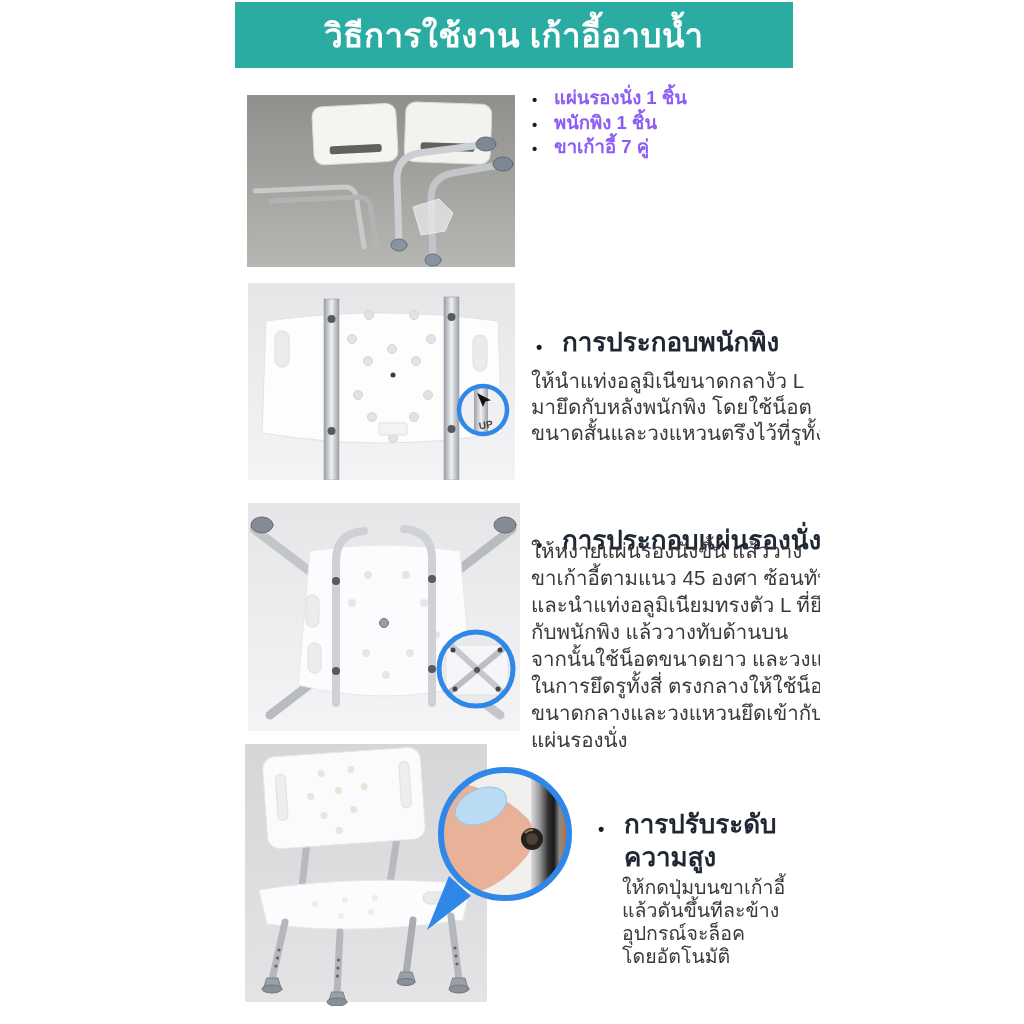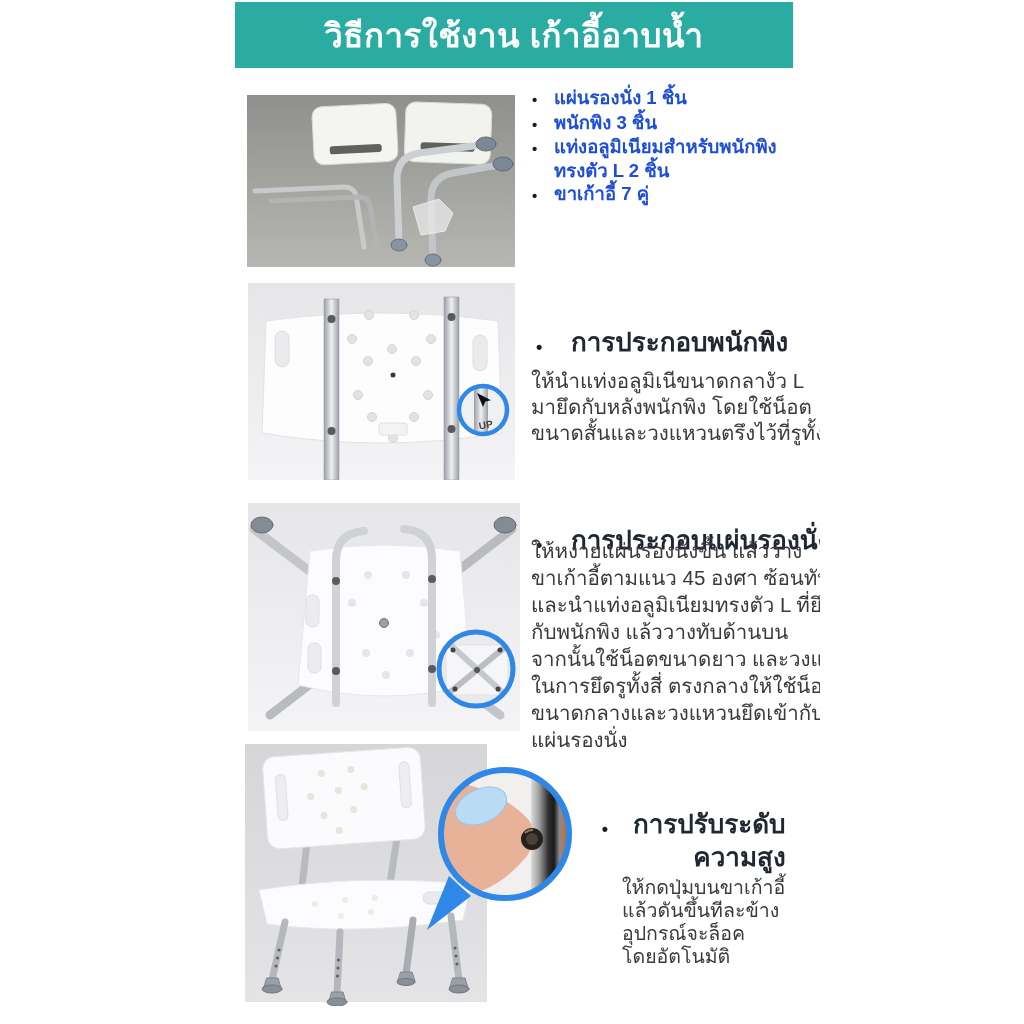--- a/index.html
+++ b/index.html
@@ -5,36 +5,36 @@
   html,body{margin:0;padding:0;background:#fff;}
   .page{position:relative;width:820px;height:1024px;background:#fff;overflow:hidden;
         font-family:"Liberation Sans","DejaVu Sans",sans-serif;color:var(--body_text,#3a3a3a);}
   .abs{position:absolute;}
 
   .banner{left:235px;top:2px;width:558px;height:66px;background:var(--teal,#2aaca3);
           display:flex;align-items:center;justify-content:center;}
   .banner .title{color:var(--banner_text,#fff);font-size:33px;font-weight:bold;letter-spacing:.5px;}
 
   .parts-list{left:532px;top:86px;width:478px;list-style:none;margin:0;padding:0;}
-  .parts-list li{display:flex;gap:12px;font-size:18.5px;font-weight:700;color:#1d4ed8;
+  .parts-list li{display:flex;gap:12px;font-size:18.5px;font-weight:700;color:#8b5cf6;
                  line-height:23.5px;margin:0 0 0 0;}
   .dot{flex:0 0 10px;color:#1c1c1c;}
   .dot::before{content:"•";font-size:15px;position:relative;top:1px;}
   .pre{white-space:pre-line;}
 
-  .sec-heading{display:flex;gap:25px;align-items:flex-start;color:var(--heading_text,#1f2733);
+  .sec-heading{display:flex;gap:16px;align-items:flex-start;color:var(--heading_text,#1f2733);
                font-size:26px;font-weight:bold;line-height:31px;}
   .sec-heading .dot::before{font-size:18px;top:2px;}
   .body-text{font-size:20.5px;line-height:26px;color:var(--body_text,#3a3a3a);white-space:pre-line;}
 
   .h-backrest{left:536px;top:327px;width:460px;}
   .b-backrest{left:531px;top:368px;width:470px;}
   .h-seat{left:536px;top:497px;width:470px;margin-top:28px;}
   .b-seat{left:531px;top:537px;width:470px;line-height:27px;}
-  .h-height{left:598px;top:808px;width:300px;white-space:pre-line;line-height:33px;text-align:right;}
+  .h-height{left:598px;top:808px;width:300px;white-space:pre-line;line-height:33px;}
   .b-height{left:622px;top:876px;width:300px;font-size:19.5px;line-height:23px;}
 
   svg{display:block;}
   .ann-ring{fill:none;stroke:var(--annotation_blue,#2f87e8);}
   .ann-fill{fill:var(--annotation_blue,#2f87e8);}
 </style>
 </head>
 <body>
 
 <div class="page">
@@ -84,26 +84,21 @@
     <path d="M166,112 l26,-8 l14,14 l-8,18 l-24,4 z" fill="#e9e9e9" opacity=".75" stroke="#fdfdfd"></path>
   </svg>
 
   <ul class="abs parts-list">
     <li>
         <span class="dot"></span>
         <span class="pre">แผ่นรองนั่ง 1 ชิ้น</span>
       </li>
     <li>
         <span class="dot"></span>
-        <span class="pre">พนักพิง 3 ชิ้น</span>
-      </li>
-    <li>
-        <span class="dot"></span>
-        <span class="pre">แท่งอลูมิเนียมสำหรับพนักพิง
-ทรงตัว L 2 ชิ้น</span>
+        <span class="pre">พนักพิง 1 ชิ้น</span>
       </li>
     <li>
         <span class="dot"></span>
         <span class="pre">ขาเก้าอี้ 7 คู่</span>
       </li>
   </ul>
 
   <svg class="abs" style="left:248px;top:283px;" width="267" height="197" viewBox="0 0 267 197">
     <defs>
       <linearGradient id="lbg" x1="0" y1="0" x2="0" y2="1">

